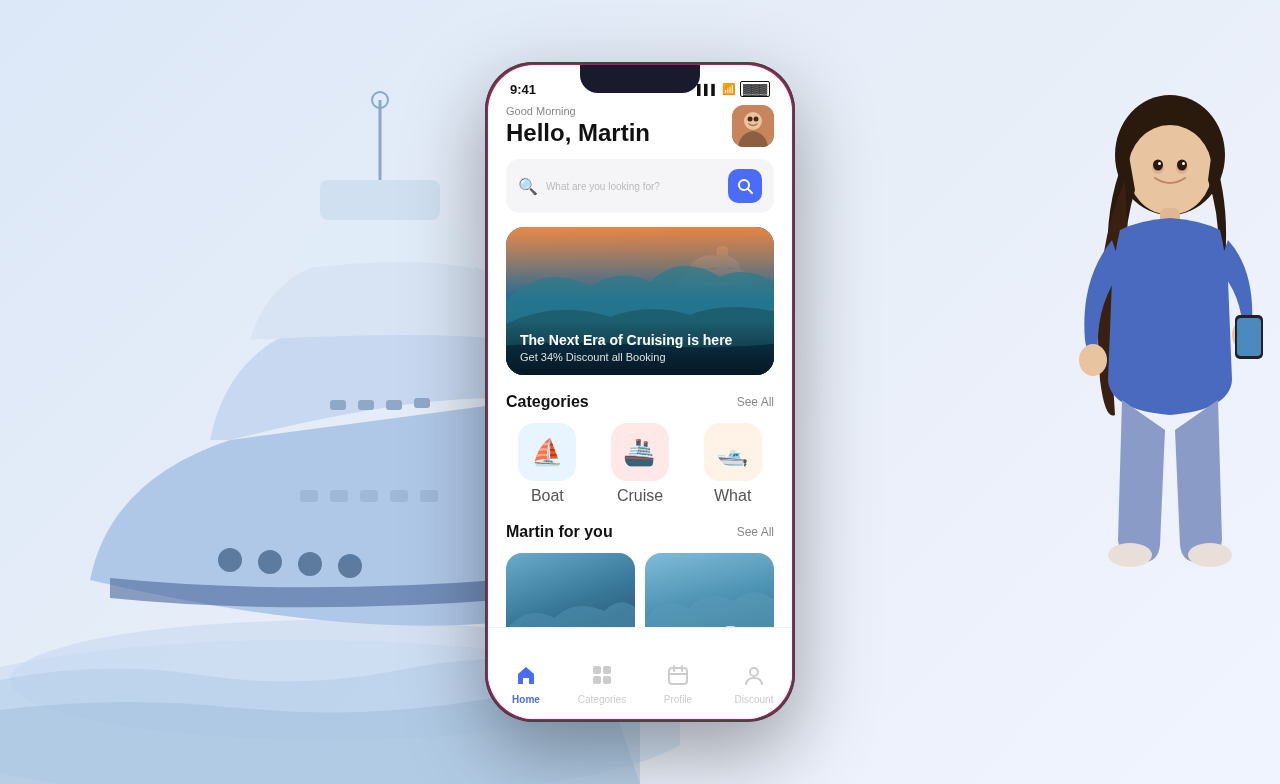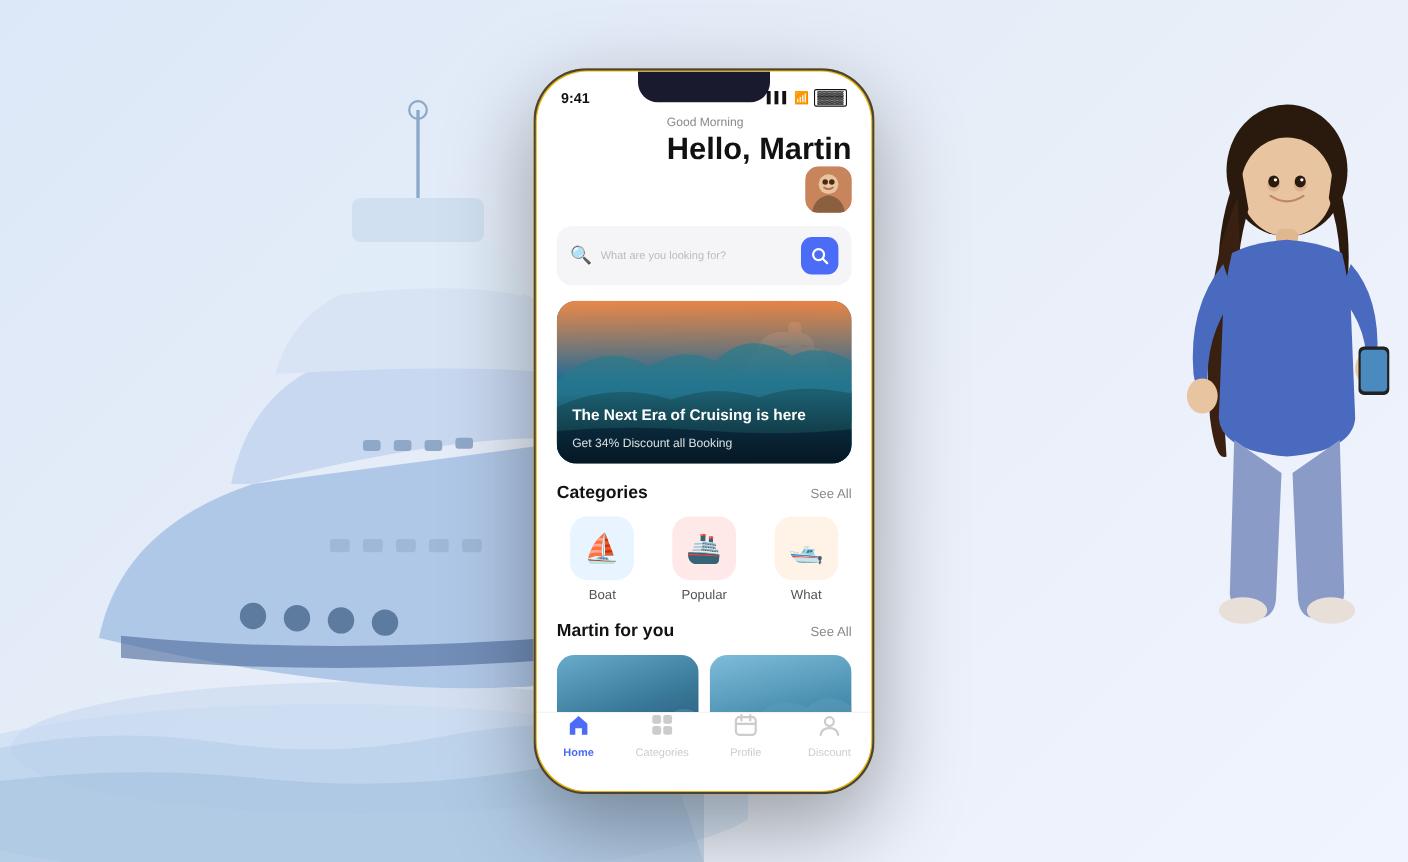--- a/index.html
+++ b/index.html
@@ -34,21 +34,21 @@
       position: absolute;
       left: 50%;
       top: 50%;
       transform: translate(-50%, -50%);
       z-index: 10;
     }
 
     .phone {
       width: 310px;
       height: 660px;
-      background: #eab308;
+      background: #be185d;
       border-radius: 48px;
       padding: 3px;
       box-shadow: 0 30px 80px rgba(0,0,0,0.35), inset 0 0 0 2px #444;
       position: relative;
     }
 
     .phone-inner {
       width: 100%;
       height: 100%;
       background: #fff;
@@ -103,33 +103,32 @@
       overflow-x: hidden;
       padding: 0 18px 10px;
       scrollbar-width: none;
     }
     .phone-content::-webkit-scrollbar { display: none; }
 
     
     .header {
       display: flex;
       justify-content: space-between;
-      align-items: flex-end;
+      align-items: center;
       margin-bottom: 12px;
-      flex-direction: column;
     }
 
     .greeting-text {
       font-size: 11px;
       color: #888;
       margin-bottom: 2px;
     }
 
     .greeting-name {
-      font-size: 28px;
+      font-size: 24px;
       font-weight: 800;
       color: #111;
     }
 
     .avatar {
       width: 42px;
       height: 42px;
       border-radius: 12px;
       background: #c0785a;
       overflow: hidden;
@@ -204,21 +203,21 @@
       left: 0;
       right: 0;
       padding: 12px 14px;
       background: linear-gradient(transparent, rgba(0,0,0,0.6));
     }
 
     .banner-title {
       color: white;
       font-size: 14px;
       font-weight: 700;
-      margin-bottom: 13px;
+      margin-bottom: 3px;
     }
 
     .banner-subtitle {
       color: rgba(255,255,255,0.85);
       font-size: 11px;
     }
 
     
     .section-header {
       display: flex;
@@ -262,21 +261,21 @@
       justify-content: center;
       font-size: 24px;
     }
 
     .cat-boat { background: #e8f4ff; }
     .cat-cruise { background: #ffe8e8; }
     .cat-gulet { background: #fff3e8; }
     .cat-others { background: #ede8ff; }
 
     .category-label {
-      font-size: 12px;
+      font-size: 16px;
       color: #555;
       text-align: center;
     }
 
     
     .popular-grid {
       display: flex;
       gap: 10px;
     }
 
@@ -300,25 +299,25 @@
       position: absolute;
       bottom: 0;
       left: 0;
       right: 0;
       padding: 10px;
       background: linear-gradient(transparent, rgba(0,0,0,0.75));
     }
 
     
     .bottom-nav {
-      height: 72px;
+      height: 92px;
       background: white;
       display: flex;
       justify-content: space-around;
-      align-items: flex-start;
+      align-items: flex-end;
       border-top: 1px solid #f0f0f0;
       flex-shrink: 0;
       padding-bottom: 14px;
     }
 
     .nav-item {
       display: flex;
       flex-direction: column;
       align-items: center;
       gap: 3px;
@@ -536,21 +535,21 @@
           <div class="category-item">
             <div class="category-icon-box cat-boat">
               <span style="font-size:26px;">⛵</span>
             </div>
             <span class="category-label">Boat</span>
           </div>
           <div class="category-item">
             <div class="category-icon-box cat-cruise">
               <span style="font-size:26px;">🚢</span>
             </div>
-            <span class="category-label">Popular</span>
+            <span class="category-label">Cruise</span>
           </div>
           <div class="category-item">
             <div class="category-icon-box cat-gulet">
               <span style="font-size:26px;">🛥️</span>
             </div>
             <span class="category-label">What</span>
           </div>
         </div>
 
         <div class="section-header">

